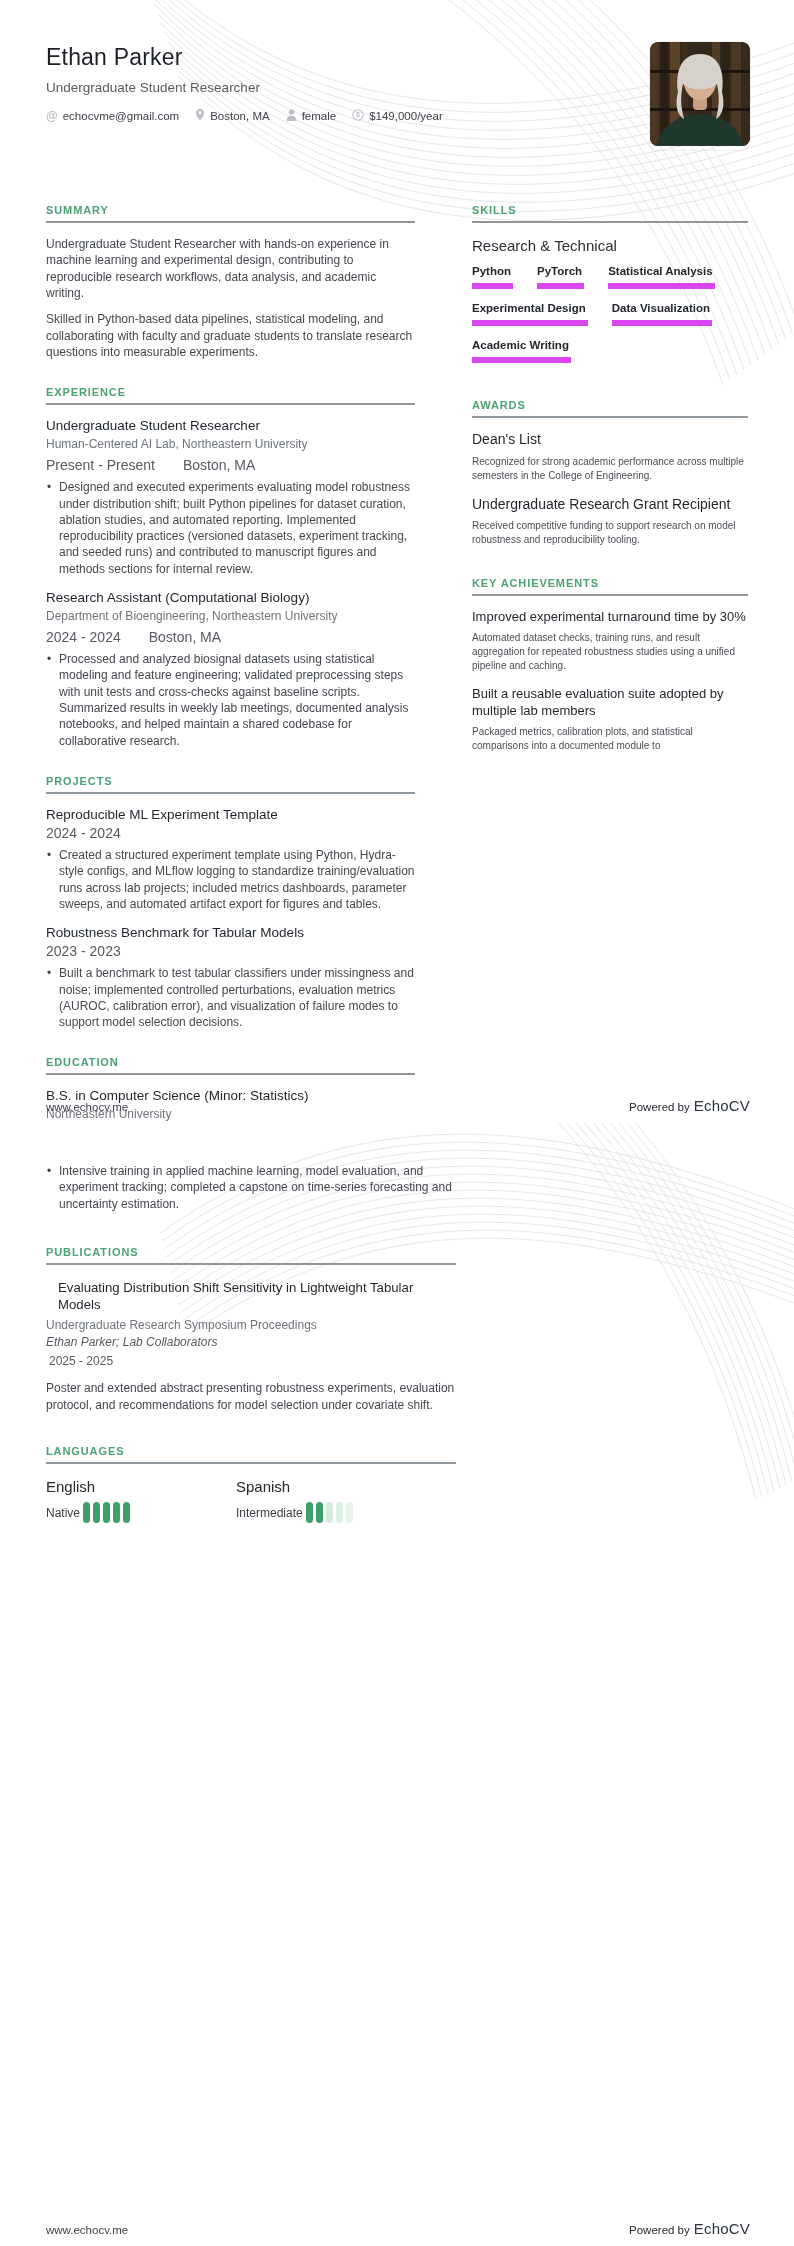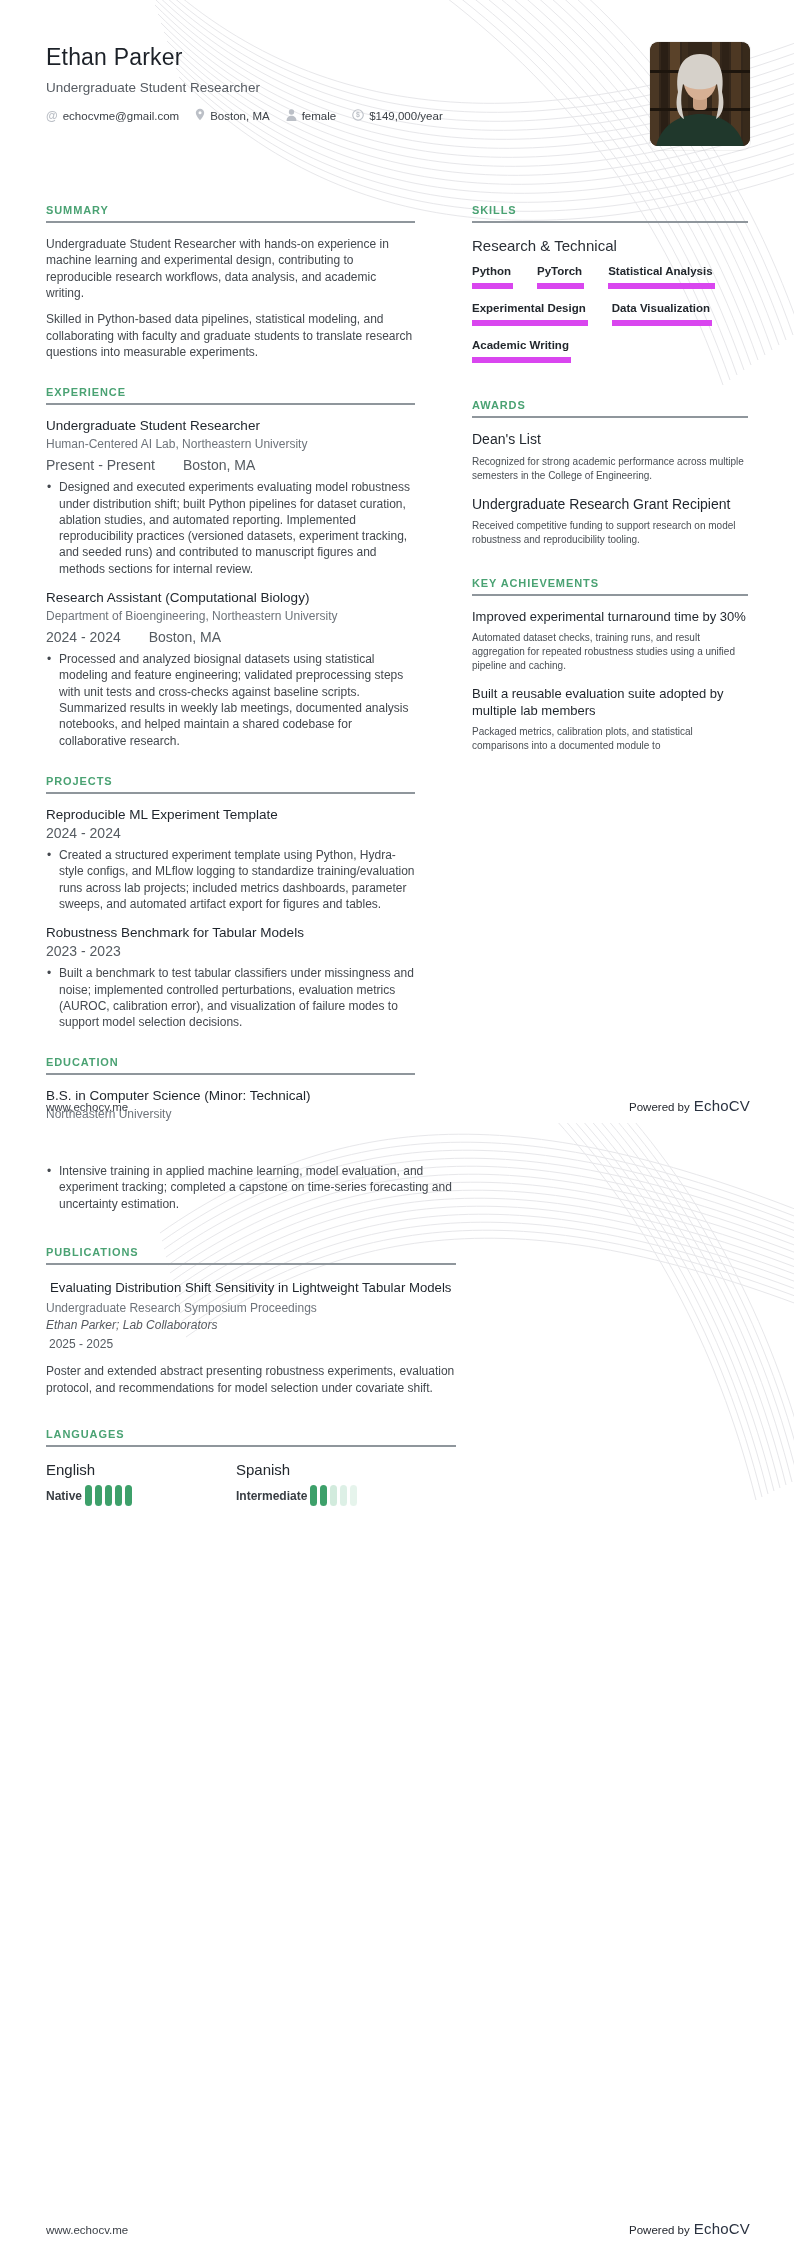--- a/index.html
+++ b/index.html
@@ -53,30 +53,30 @@
   .chips{display:flex;flex-wrap:wrap;column-gap:24px;row-gap:13px;margin-top:11px;}
   .chip{font-size:11.5px;font-weight:700;color:#22272d;border-bottom:6px solid #d946ef;padding:0 2px 6px 0;}
 
   
   .rtitle{font-size:13px;color:var(--ink);margin:13px 0 0;line-height:1.25;}
   .rbody{font-size:10px;line-height:1.4;color:#4a4f55;margin:6px 0 0;}
   .clip{height:27px;overflow:hidden;}
 
   
   .p2col{width:410px;}
-  .pub-title{font-size:13.2px;color:var(--ink);line-height:1.3;margin:14px 4px 0;}
+  .pub-title{font-size:13.2px;color:var(--ink);line-height:1.3;margin:14px 12px 0;}
   .pub-venue{font-size:12px;color:var(--muted);margin:5px 0 0;}
   .pub-authors{font-size:12px;color:#55595f;font-style:italic;margin:3px 0 0;}
   .pub-dates{font-size:12px;color:var(--meta);margin:5px 3px 0;}
   .pub-desc{font-size:12px;line-height:1.38;color:var(--body);margin:12px 0 0;}
 
   .langs{display:flex;margin-top:14px;}
   .lang{width:190px;}
   .lang-name{font-size:15px;color:#23282e;}
-  .lang-row{display:flex;align-items:center;gap:3px;margin-top:7px;font-weight:bold;}
+  .lang-row{display:flex;align-items:center;gap:3px;margin-top:7px;}
   .lang-level{font-size:12px;color:#383d43;}
   .lang-bars{display:flex;gap:3px;}
   .lang-bar{width:7px;height:21px;border-radius:3.5px;background:#d2ebdd;}
   .lang-bar.filled{background:#3da06a;}
   .lang-bar:nth-child(4){opacity:.75;}
   .lang-bar:nth-child(5){opacity:.55;}
   .lang-bar.filled{opacity:1;}
 
   
   .footer{position:absolute;left:46px;right:44px;bottom:9px;display:flex;justify-content:space-between;align-items:baseline;z-index:2;}
@@ -247,21 +247,21 @@
                 <li>Built a benchmark to test tabular classifiers under missingness and noise; implemented controlled perturbations, evaluation metrics (AUROC, calibration error), and visualization of failure modes to support model selection decisions.</li>
               </ul>
           </div>
         </div>
 
         <div class="sec">
           <div class="sec-head">EDUCATION</div>
           <div class="sec-rule"></div>
 
           <div>
-            <div class="etitle">B.S. in Computer Science (Minor: Technical)</div>
+            <div class="etitle">B.S. in Computer Science (Minor: Statistics)</div>
             <div class="eorg">Northeastern University</div>
             <div class="emeta">
               <span>2026 - 2026</span>
               <span>Boston, MA</span>
             </div>
 
           </div>
 
         </div>
 

